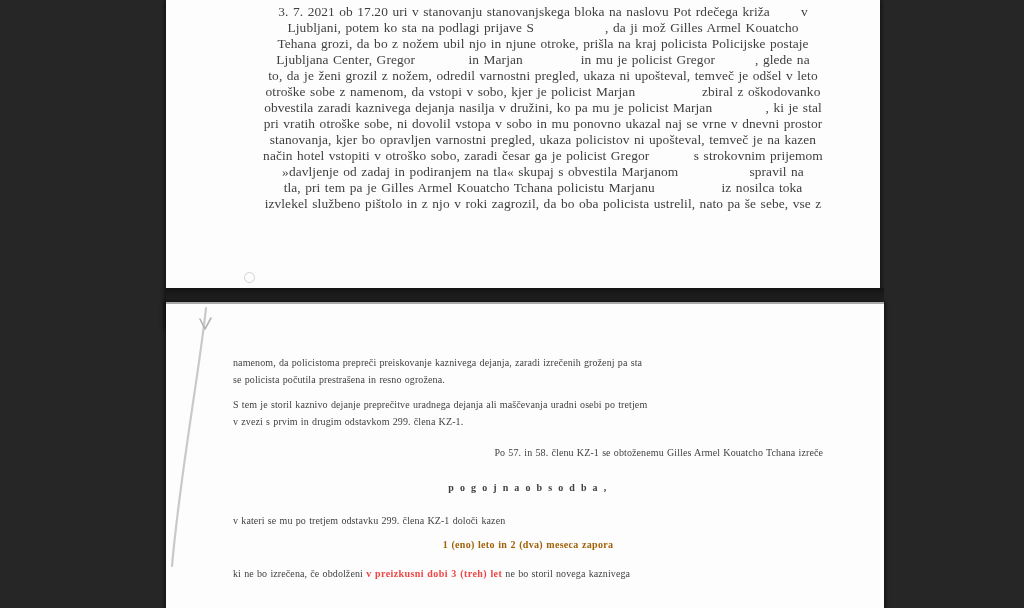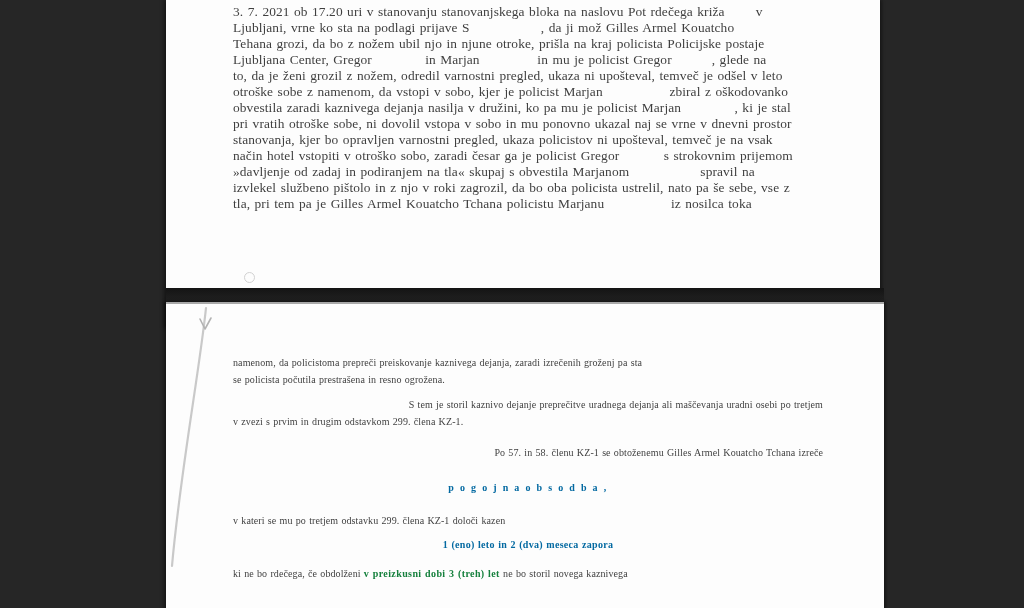--- a/index.html
+++ b/index.html
@@ -7,21 +7,21 @@
     width:1024px;height:608px;overflow:hidden;
     background:#262626;
     font-family:"Liberation Serif","DejaVu Serif",serif;
     position:relative;
   }
   .stage{position:absolute;inset:0;}
   .page{
     position:absolute;background:#fdfdfd;
     box-shadow:-2px 0 4px rgba(0,0,0,.45), 2px 0 3px rgba(0,0,0,.35);
   }
-  .page1{left:166px;top:0;width:714px;height:328px;}
+  .page1{left:166px;top:0;width:714px;height:328px;text-align:center;}
   .page2{left:166px;top:302px;width:718px;height:306px;border-top:2px solid #a9a9a9;}
   .page-gap{
     position:absolute;left:166px;top:288px;width:718px;height:14px;
     background:linear-gradient(#141414,#222222);
   }
   
   .textblock1{
     position:absolute;left:67px;top:4px;width:620px;
     font-size:13.4px;line-height:16px;color:#3f3f3f;
     letter-spacing:0.1px;word-spacing:1px;
@@ -33,65 +33,65 @@
   }
   
   .crease{position:absolute;left:0;top:0;pointer-events:none;}
   .textblock2{
     position:absolute;left:67px;top:0;width:590px;
     font-size:10px;line-height:16.5px;color:#3f3f3f;
     letter-spacing:0.1px;word-spacing:0.6px;
   }
   .textblock2 .para{margin:0;}
   .p1{margin-top:51px !important;}
-  .p2{margin-top:9px !important;text-align:right;}
+  .p2{margin-top:9px !important;}
   .p3{margin-top:15px !important;text-align:right;}
-  .hd{margin-top:17px !important;text-align:center;font-weight:bold;color:#0369a1;line-height:17px;letter-spacing:1.5px;}
+  .hd{margin-top:17px !important;text-align:center;font-weight:bold;color:#404040;line-height:17px;letter-spacing:1.5px;}
   .p4{margin-top:17px !important;}
-  .sent{margin-top:7px !important;text-align:center;font-weight:bold;color:#0369a1;line-height:17px;letter-spacing:0.3px;}
+  .sent{margin-top:7px !important;text-align:center;font-weight:bold;color:#a16207;line-height:17px;letter-spacing:0.3px;}
   .p5{margin-top:13px !important;}
-  .b{font-weight:bold;color:#15803d;letter-spacing:0.4px;}
+  .b{font-weight:bold;color:#ef4444;letter-spacing:0.4px;}
 </style>
 </head>
 <body>
 
 <div class="stage">
 
   <div class="page page1">
     <div class="textblock1">
       <div class="ln">3. 7. 2021 ob 17.20 uri v stanovanju stanovanjskega bloka na naslovu Pot rdečega križa       v</div>
-      <div class="ln">Ljubljani, vrne ko sta na podlagi prijave S                , da ji mož Gilles Armel Kouatcho</div>
+      <div class="ln">Ljubljani, potem ko sta na podlagi prijave S                , da ji mož Gilles Armel Kouatcho</div>
       <div class="ln">Tehana grozi, da bo z nožem ubil njo in njune otroke, prišla na kraj policista Policijske postaje</div>
       <div class="ln">Ljubljana Center, Gregor            in Marjan             in mu je policist Gregor         , glede na</div>
       <div class="ln">to, da je ženi grozil z nožem, odredil varnostni pregled, ukaza ni upošteval, temveč je odšel v leto</div>
       <div class="ln">otroške sobe z namenom, da vstopi v sobo, kjer je policist Marjan               zbiral z oškodovanko</div>
       <div class="ln">obvestila zaradi kaznivega dejanja nasilja v družini, ko pa mu je policist Marjan            , ki je stal</div>
       <div class="ln">pri vratih otroške sobe, ni dovolil vstopa v sobo in mu ponovno ukazal naj se vrne v dnevni prostor</div>
-      <div class="ln">stanovanja, kjer bo opravljen varnostni pregled, ukaza policistov ni upošteval, temveč je na vsak</div>
+      <div class="ln">stanovanja, kjer bo opravljen varnostni pregled, ukaza policistov ni upošteval, temveč je na kazen</div>
       <div class="ln">način hotel vstopiti v otroško sobo, zaradi česar ga je policist Gregor          s strokovnim prijemom</div>
       <div class="ln">»davljenje od zadaj in podiranjem na tla« skupaj s obvestila Marjanom                spravil na</div>
+      <div class="ln">tla, pri tem pa je Gilles Armel Kouatcho Tchana policistu Marjanu               iz nosilca toka</div>
       <div class="ln">izvlekel službeno pištolo in z njo v roki zagrozil, da bo oba policista ustrelil, nato pa še sebe, vse z</div>
-      <div class="ln">tla, pri tem pa je Gilles Armel Kouatcho Tchana policistu Marjanu               iz nosilca toka</div>
     </div>
     <div class="circle-mark"></div>
   </div>
 
   <div class="page-gap"></div>
 
   <div class="page page2">
     <svg class="crease" width="80" height="306" viewBox="0 0 80 306">
       <path d="M 40 4 C 33 70 14 170 6 262" fill="none" stroke="#c9c9c9" stroke-width="2.2" stroke-linecap="round"></path>
       <path d="M 34 15 L 39 25 M 45 14 L 39 25" fill="none" stroke="#b3b3b3" stroke-width="1.6" stroke-linecap="round"></path>
     </svg>
     <div class="textblock2">
       <p class="para p1">namenom, da policistoma prepreči preiskovanje kaznivega dejanja, zaradi izrečenih groženj pa sta</p>
       <p class="para">se policista počutila prestrašena in resno ogrožena.</p>
       <p class="para p2">S tem je storil kaznivo dejanje preprečitve uradnega dejanja ali maščevanja uradni osebi po tretjem</p>
       <p class="para">v zvezi s prvim in drugim odstavkom 299. člena KZ-1.</p>
       <p class="para p3">Po 57. in 58. členu KZ-1 se obtoženemu Gilles Armel Kouatcho Tchana izreče</p>
       <p class="para hd">p o g o j n a   o b s o d b a ,</p>
       <p class="para p4">v kateri se mu po tretjem odstavku 299. člena KZ-1 določi kazen</p>
       <p class="para sent">1 (eno) leto in 2 (dva) meseca zapora</p>
-      <p class="para p5"><span>ki ne bo rdečega, če obdolženi </span><span class="b">v preizkusni dobi 3 (treh) let</span><span> ne bo storil novega kaznivega</span></p>
+      <p class="para p5"><span>ki ne bo izrečena, če obdolženi </span><span class="b">v preizkusni dobi 3 (treh) let</span><span> ne bo storil novega kaznivega</span></p>
     </div>
   </div>
 
 </div>
 
 </body></html>

